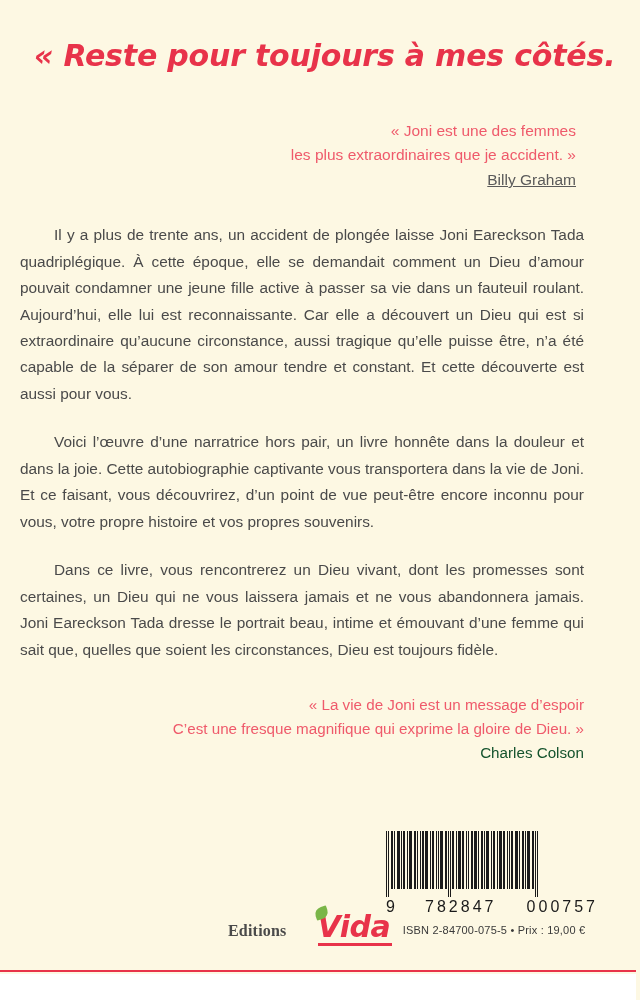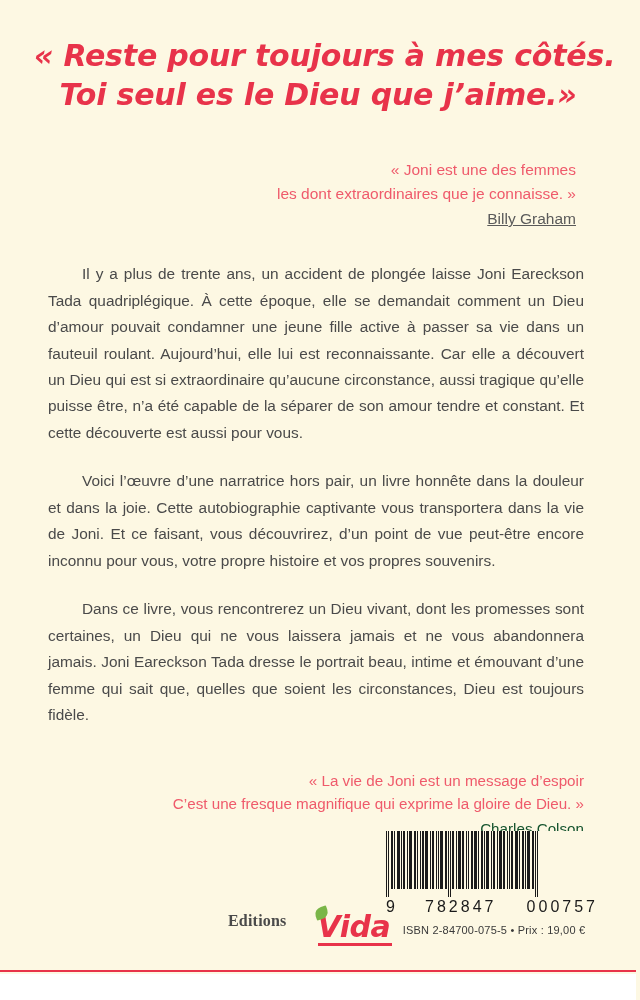--- a/index.html
+++ b/index.html
@@ -52,35 +52,35 @@
   }
   .endorse-top .author {
     color: #5a5a5a;
     margin-top: 1px;
     text-decoration: underline;
   }
 
   
   .body-copy {
     margin-top: 30px;
-    padding: 0 52px 0 48px;
+    padding: 0 52px 0 20px;
     color: #4a4a4a;
     font-size: 15.4px;
     line-height: 1.72;
     text-align: justify;
   }
   .body-copy p {
     margin: 0 0 22px 0;
     text-indent: 34px;
   }
   .body-copy p:last-child { margin-bottom: 0; }
 
   
   .endorse-bottom {
-    margin-top: 40px;
+    margin-top: 30px;
     padding: 0 52px 0 34px;
     text-align: right;
     color: #ef5a6b;
     font-size: 15.2px;
     line-height: 1.55;
   }
   .endorse-bottom .quote-line { white-space: nowrap; }
   .endorse-bottom .author {
     color: #14532d;
     margin-top: 1px;
@@ -98,21 +98,21 @@
     position: relative;
     height: 100%;
   }
 
   
   .publisher {
     position: absolute;
     left: 228px;
     bottom: 58px;
     display: flex;
-    align-items: flex-start;
+    align-items: flex-end;
     gap: 4px;
   }
   .publisher .editions {
     font-family: "Liberation Serif", serif;
     font-weight: bold;
     font-size: 16px;
     color: #4a4a4a;
     letter-spacing: 0.2px;
     padding-bottom: 2px;
   }
@@ -209,26 +209,25 @@
     background: #ffffff;
   }
 </style>
 </head>
 <body>
 
 <div class="page">
 
   <div class="headline">
     <div class="line">« Reste pour toujours à mes côtés.</div>
-    <div class="line">Toi seul es le Dieu que j’aime.»</div>
   </div>
 
   <div class="endorse-top">
     <div class="quote-line">« Joni est une des femmes</div>
-    <div class="quote-line">les dont extraordinaires que je connaisse. »</div>
+    <div class="quote-line">les plus extraordinaires que je accident. »</div>
     <div class="author">Billy Graham</div>
   </div>
 
   <div class="body-copy">
     <p>Il y a plus de trente ans, un accident de plongée laisse Joni Eareckson Tada quadriplégique. À cette époque, elle se demandait comment un Dieu d’amour pouvait condamner une jeune fille active à passer sa vie dans un fauteuil roulant. Aujourd’hui, elle lui est reconnaissante. Car elle a découvert un Dieu qui est si extraordinaire qu’aucune circonstance, aussi tragique qu’elle puisse être, n’a été capable de la séparer de son amour tendre et constant. Et cette découverte est aussi pour vous.</p>
     <p>Voici l’œuvre d’une narratrice hors pair, un livre honnête dans la douleur et dans la joie. Cette autobiographie captivante vous transportera dans la vie de Joni. Et ce faisant, vous découvrirez, d’un point de vue peut-être encore inconnu pour vous, votre propre histoire et vos propres souvenirs.</p>
     <p>Dans ce livre, vous rencontrerez un Dieu vivant, dont les promesses sont certaines, un Dieu qui ne vous laissera jamais et ne vous abandonnera jamais. Joni Eareckson Tada dresse le portrait beau, intime et émouvant d’une femme qui sait que, quelles que soient les circonstances, Dieu est toujours fidèle.</p>
   </div>
 
   <div class="endorse-bottom">

